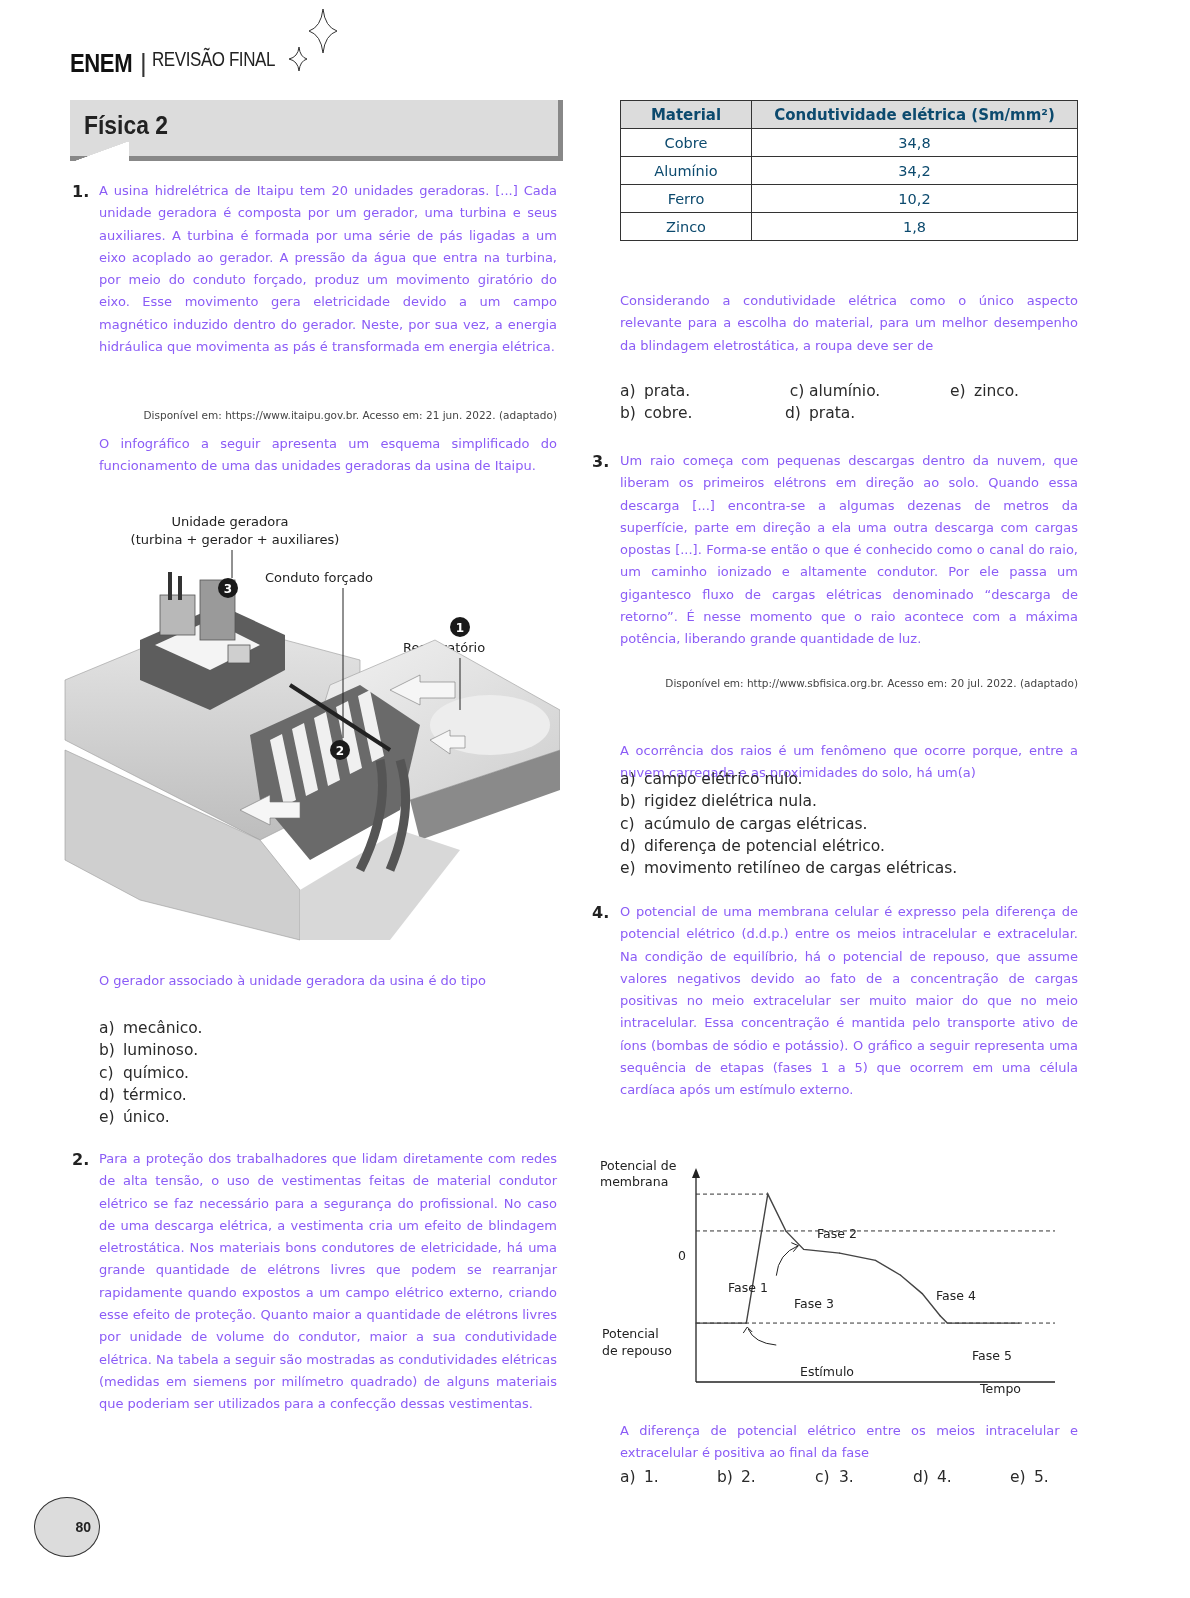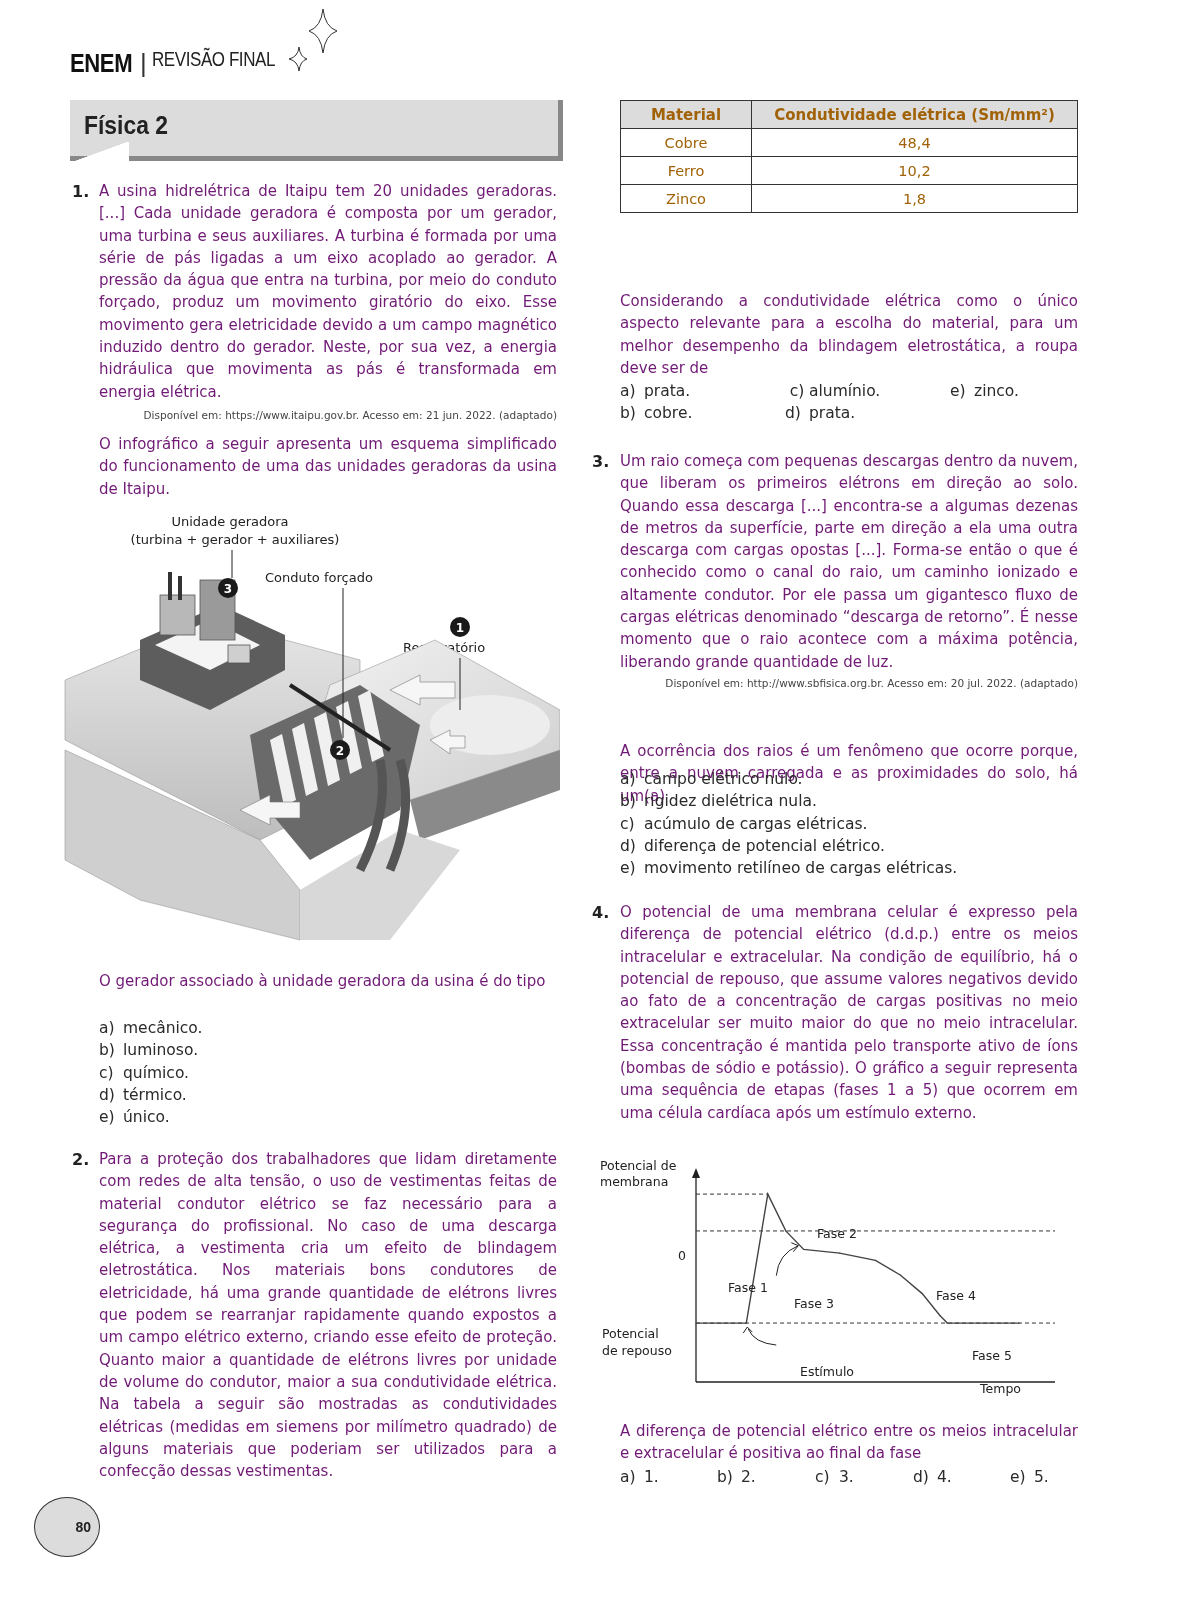--- a/index.html
+++ b/index.html
@@ -6,27 +6,27 @@
   body { width: 1190px; height: 1598px; position: relative; overflow: hidden; font-family: "DejaVu Sans", sans-serif; color: #222; }
   .abs { position: absolute; }
   .brand { left: 70px; top: 48px; font-family: "Liberation Sans", sans-serif; font-size: 24px; color: #111; letter-spacing: -0.5px; display: flex; align-items: flex-start; }
   .brand .enem { font-weight: bold; font-size: 26px; transform: scaleX(0.85); transform-origin: left; display: inline-block; width: 70px; }
   .brand .sep { font-weight: normal; font-size: 26px; margin: 0 6px 0 0; color: #333; }
   .brand .sub { font-size: 20px; transform: scaleX(0.85); transform-origin: left; display: inline-block; color: #222; }
   .stars { left: 285px; top: 5px; width: 60px; height: 75px; }
   .section-box { left: 70px; top: 100px; width: 488px; height: 56px; background: #dcdcdc; border-right: 5px solid #888; border-bottom: 5px solid #888; }
   .section-box .cut { position: absolute; left: -1px; bottom: -6px; width: 60px; height: 20px; background: linear-gradient(160deg, transparent 50%, #fff 51%); }
   .section-title { left: 84px; top: 110px; font-family: "Liberation Sans", sans-serif; font-weight: bold; font-size: 26px; color: #222; transform: scaleX(0.88); transform-origin: left; }
-  .col { font-size: 15px; line-height: 22.3px; color: #701a75; }
+  .col { font-size: 13px; line-height: 22.3px; color: #8b5cf6; }
   .col p { margin: 0; text-align: justify; }
   .qnum { position: absolute; font-weight: bold; font-size: 16px; color: #222; }
   .source { font-size: 10.5px; color: #444; text-align: right; }
   .opt { font-size: 15.5px; line-height: 22.3px; color: #2a2a2a; }
   .opt span.l { display: inline-block; width: 24px; }
-  table.cond { border-collapse: collapse; font-size: 14.5px; color: #a16207; padding-left: 8px; }
+  table.cond { border-collapse: collapse; font-size: 14.5px; color: #0c4a6e; padding-left: 8px; }
   table.cond th, table.cond td { border: 1.5px solid #333; text-align: center; height: 27px; padding: 0; }
   table.cond th { background: #dcdcdc; font-weight: bold; font-size: 15px; }
   .pagenum { left: 34px; top: 1497px; width: 64px; height: 58px; border-radius: 50%; background: #dcdcdc; border: 1.5px solid #333; display: flex; align-items: center; justify-content: flex-end; padding-right: 0; }
   .pagenum span { font-family: Liberation Sans, sans-serif; font-weight: bold; font-size: 14px; margin-right: 8px; }
   .diagram-label { font-size: 13px; color: #222; }
   .chart-text { font-family: "DejaVu Sans", sans-serif; font-size: 12.5px; fill: #222; }
 </style>
 </head>
 <body>
 
@@ -149,21 +149,25 @@
 <table class="abs cond" style="left:620px; top:100px; width:458px;">
   <thead>
     <tr>
       <th style="width:130px;">Material</th>
       <th>Condutividade elétrica (Sm/mm²)</th>
     </tr>
   </thead>
   <tbody>
     <tr>
         <td>Cobre</td>
-        <td>48,4</td>
+        <td>34,8</td>
+      </tr>
+    <tr>
+        <td>Alumínio</td>
+        <td>34,2</td>
       </tr>
     <tr>
         <td>Ferro</td>
         <td>10,2</td>
       </tr>
     <tr>
         <td>Zinco</td>
         <td>1,8</td>
       </tr>
   </tbody>

